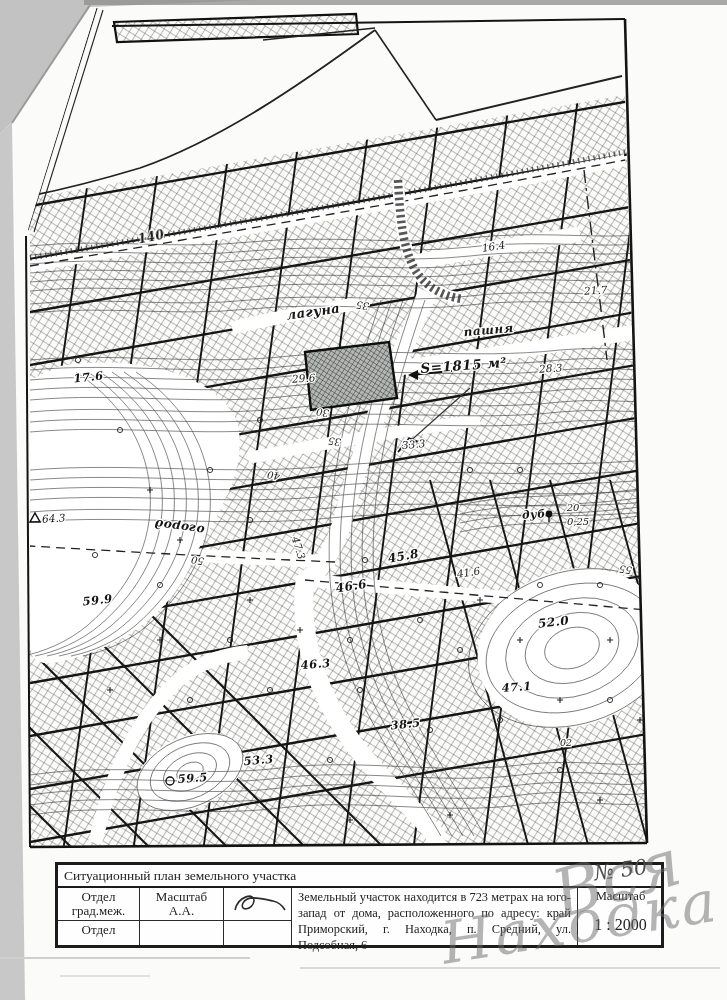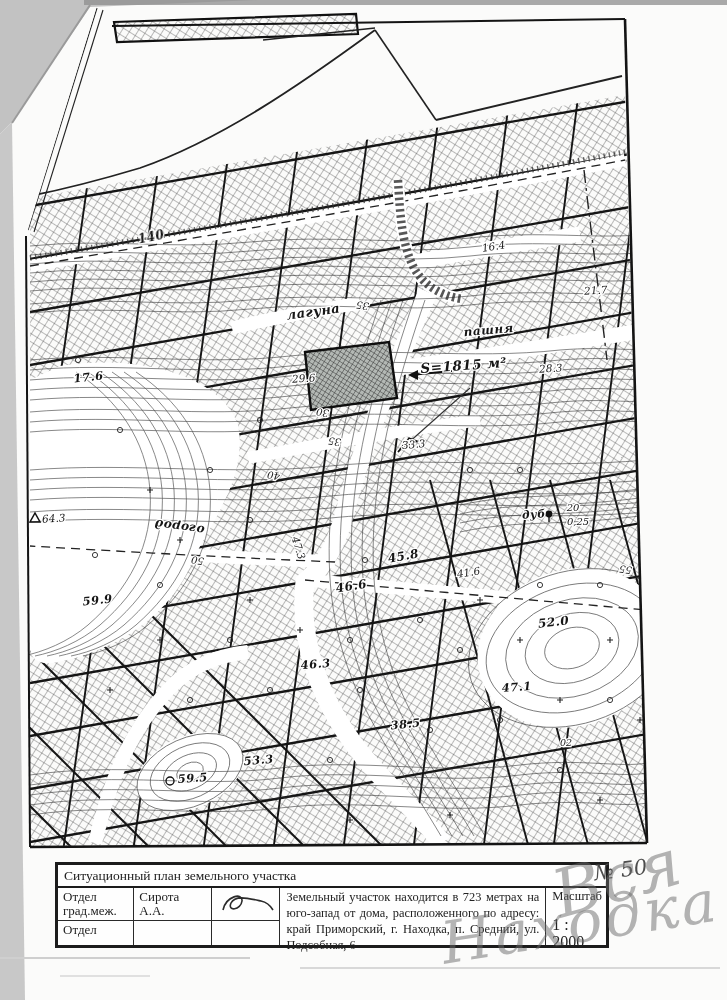--- a/index.html
+++ b/index.html
@@ -3,29 +3,29 @@
 <meta charset="utf-8">
 <style>
   html,body{margin:0;padding:0;background:#e9e9e9;}
   #stage{position:relative;width:727px;height:1000px;overflow:hidden;background:#fbfbfa;
          font-family:"Liberation Serif","DejaVu Serif",serif;}
   svg text{user-select:none;}
   .mlbl{font-family:"DejaVu Serif",serif;font-style:italic;fill:#161616;text-anchor:middle;
         stroke:#ffffff;stroke-width:2.6px;paint-order:stroke;}
   .mlbl.hand{font-weight:bold;letter-spacing:.5px;}
   
-  .tb{position:absolute;left:55px;top:862px;width:554px;height:86px;border:3px solid #1c1c1c;
+  .tb{position:absolute;left:55px;top:862px;width:609px;height:86px;border:3px solid #1c1c1c;
       background:rgba(255,255,255,.72);color:#222;box-sizing:border-box;z-index:3;}
   .tb-title{height:20px;line-height:20px;border-bottom:2px solid #1c1c1c;padding:1px 6px 0 6px;
             font-size:13.5px;}
   .tb-body{display:flex;height:calc(100% - 23px);}
   .tb-col{box-sizing:border-box;border-right:1.8px solid #2a2a2a;display:flex;flex-direction:column;}
   .tb-col:last-child{border-right:none;}
   .c1{width:82px;} .c2{width:84px;} .c3{width:68px;} .c4{width:286px;} .c5{flex:1;}
-  .cell{box-sizing:border-box;padding:2px 5px;font-size:13px;line-height:1.1;}
+  .cell{box-sizing:border-box;padding:2px 5px;font-size:13px;line-height:1.1;text-align:center;}
   .r-top{height:33px;border-bottom:1.6px solid #2a2a2a;}
   .r-bot{flex:1;}
   .c2 .r-top{display:flex;align-items:center;}
   .desc{font-size:12.4px;line-height:1.28;text-align:justify;padding:2px 6px;}
   .scalecell{font-size:12.6px;padding:2px 4px 0 6px;}
   .scaleval{margin-top:12px;font-size:16px;}
   
   .hw{position:absolute;font-family:"DejaVu Serif",serif;font-style:italic;pointer-events:none;}
   #stamp{left:594px;top:858px;font-size:21px;color:#4c4c4c;transform:rotate(-7deg);z-index:4;}
   .wm{color:rgba(105,105,105,.5);z-index:5;white-space:nowrap;}
@@ -294,21 +294,21 @@
   </svg>
 
   <div class="tb">
     <div class="tb-title">Ситуационный план земельного участка</div>
     <div class="tb-body">
       <div class="tb-col c1">
         <div class="cell r-top">Отдел град.меж.</div>
         <div class="cell r-bot">Отдел</div>
       </div>
       <div class="tb-col c2">
-        <div class="cell r-top">Сирота А.А.</div>
+        <div class="cell r-top">Масштаб А.А.</div>
         <div class="cell r-bot"></div>
       </div>
       <div class="tb-col c3">
         <div class="cell r-top">
           <svg width="58" height="26" viewBox="0 0 58 26">
             <path d="M6,20 C9,6 26,2 25,11 C24,20 10,22 14,13 C18,5 30,8 44,11 C49,12 53,15 56,20" fill="none" stroke="#2b2b2b" stroke-width="1.6"></path>
           </svg>
         </div>
         <div class="cell r-bot"></div>
       </div>

